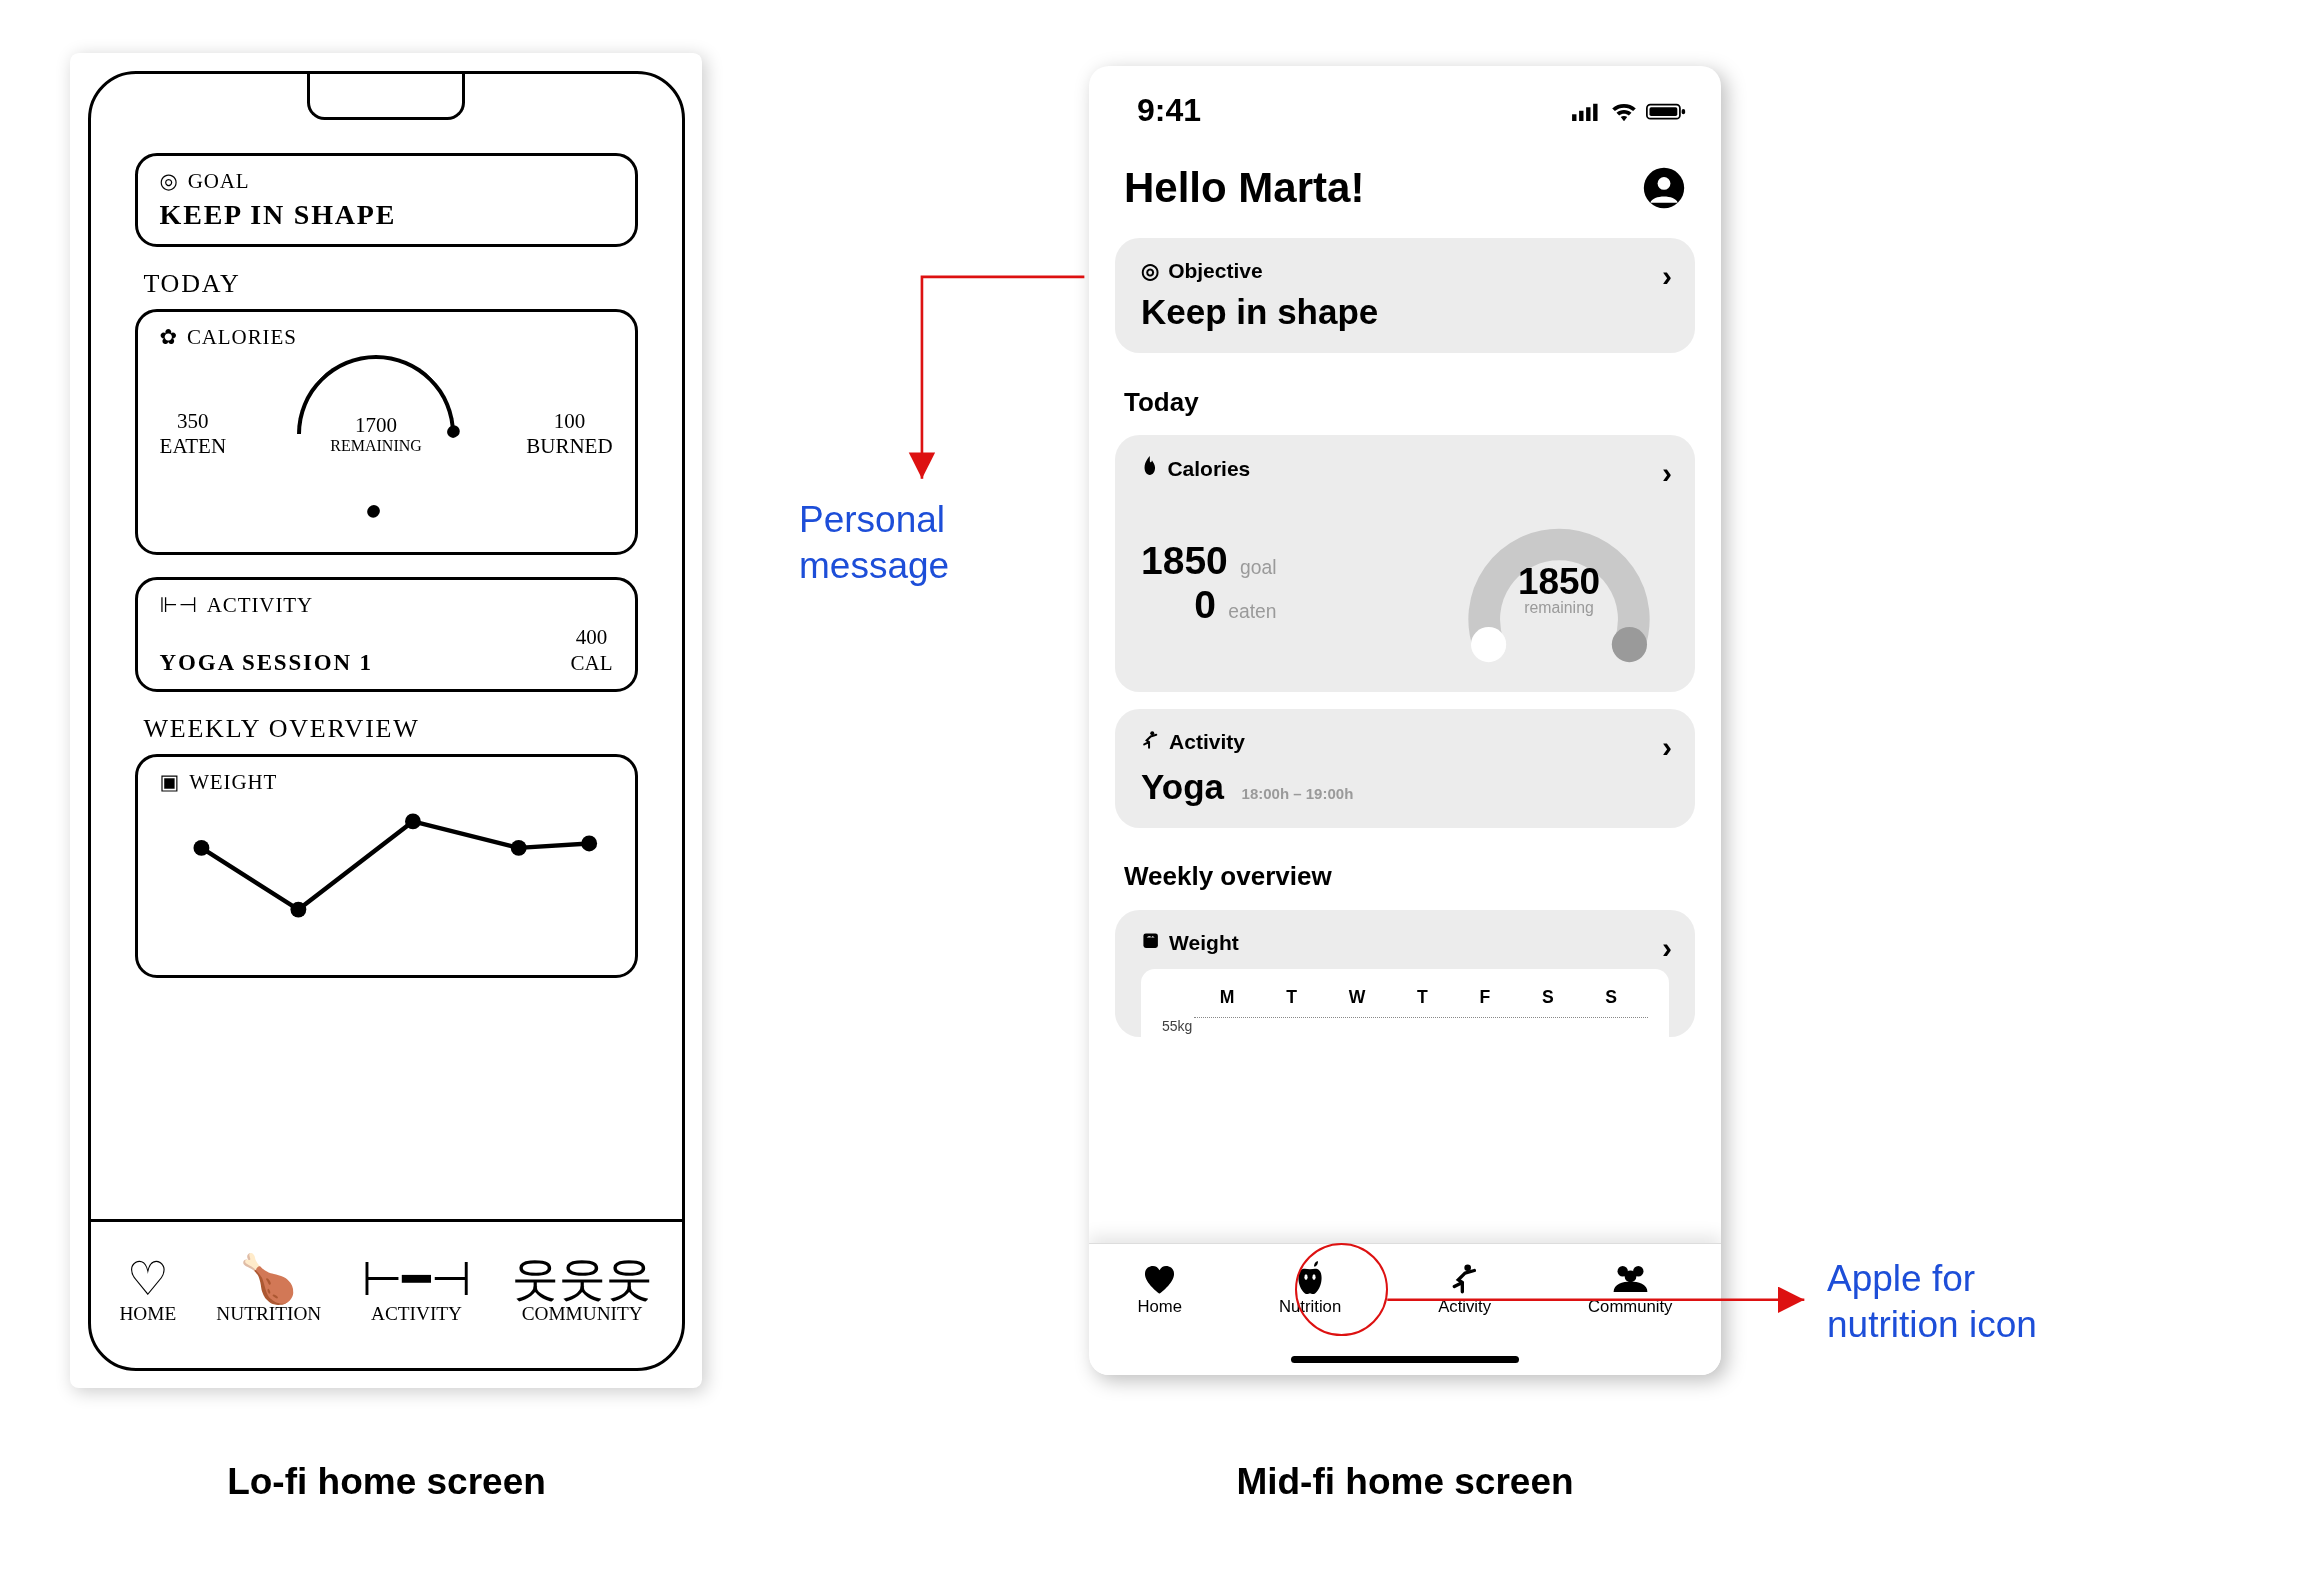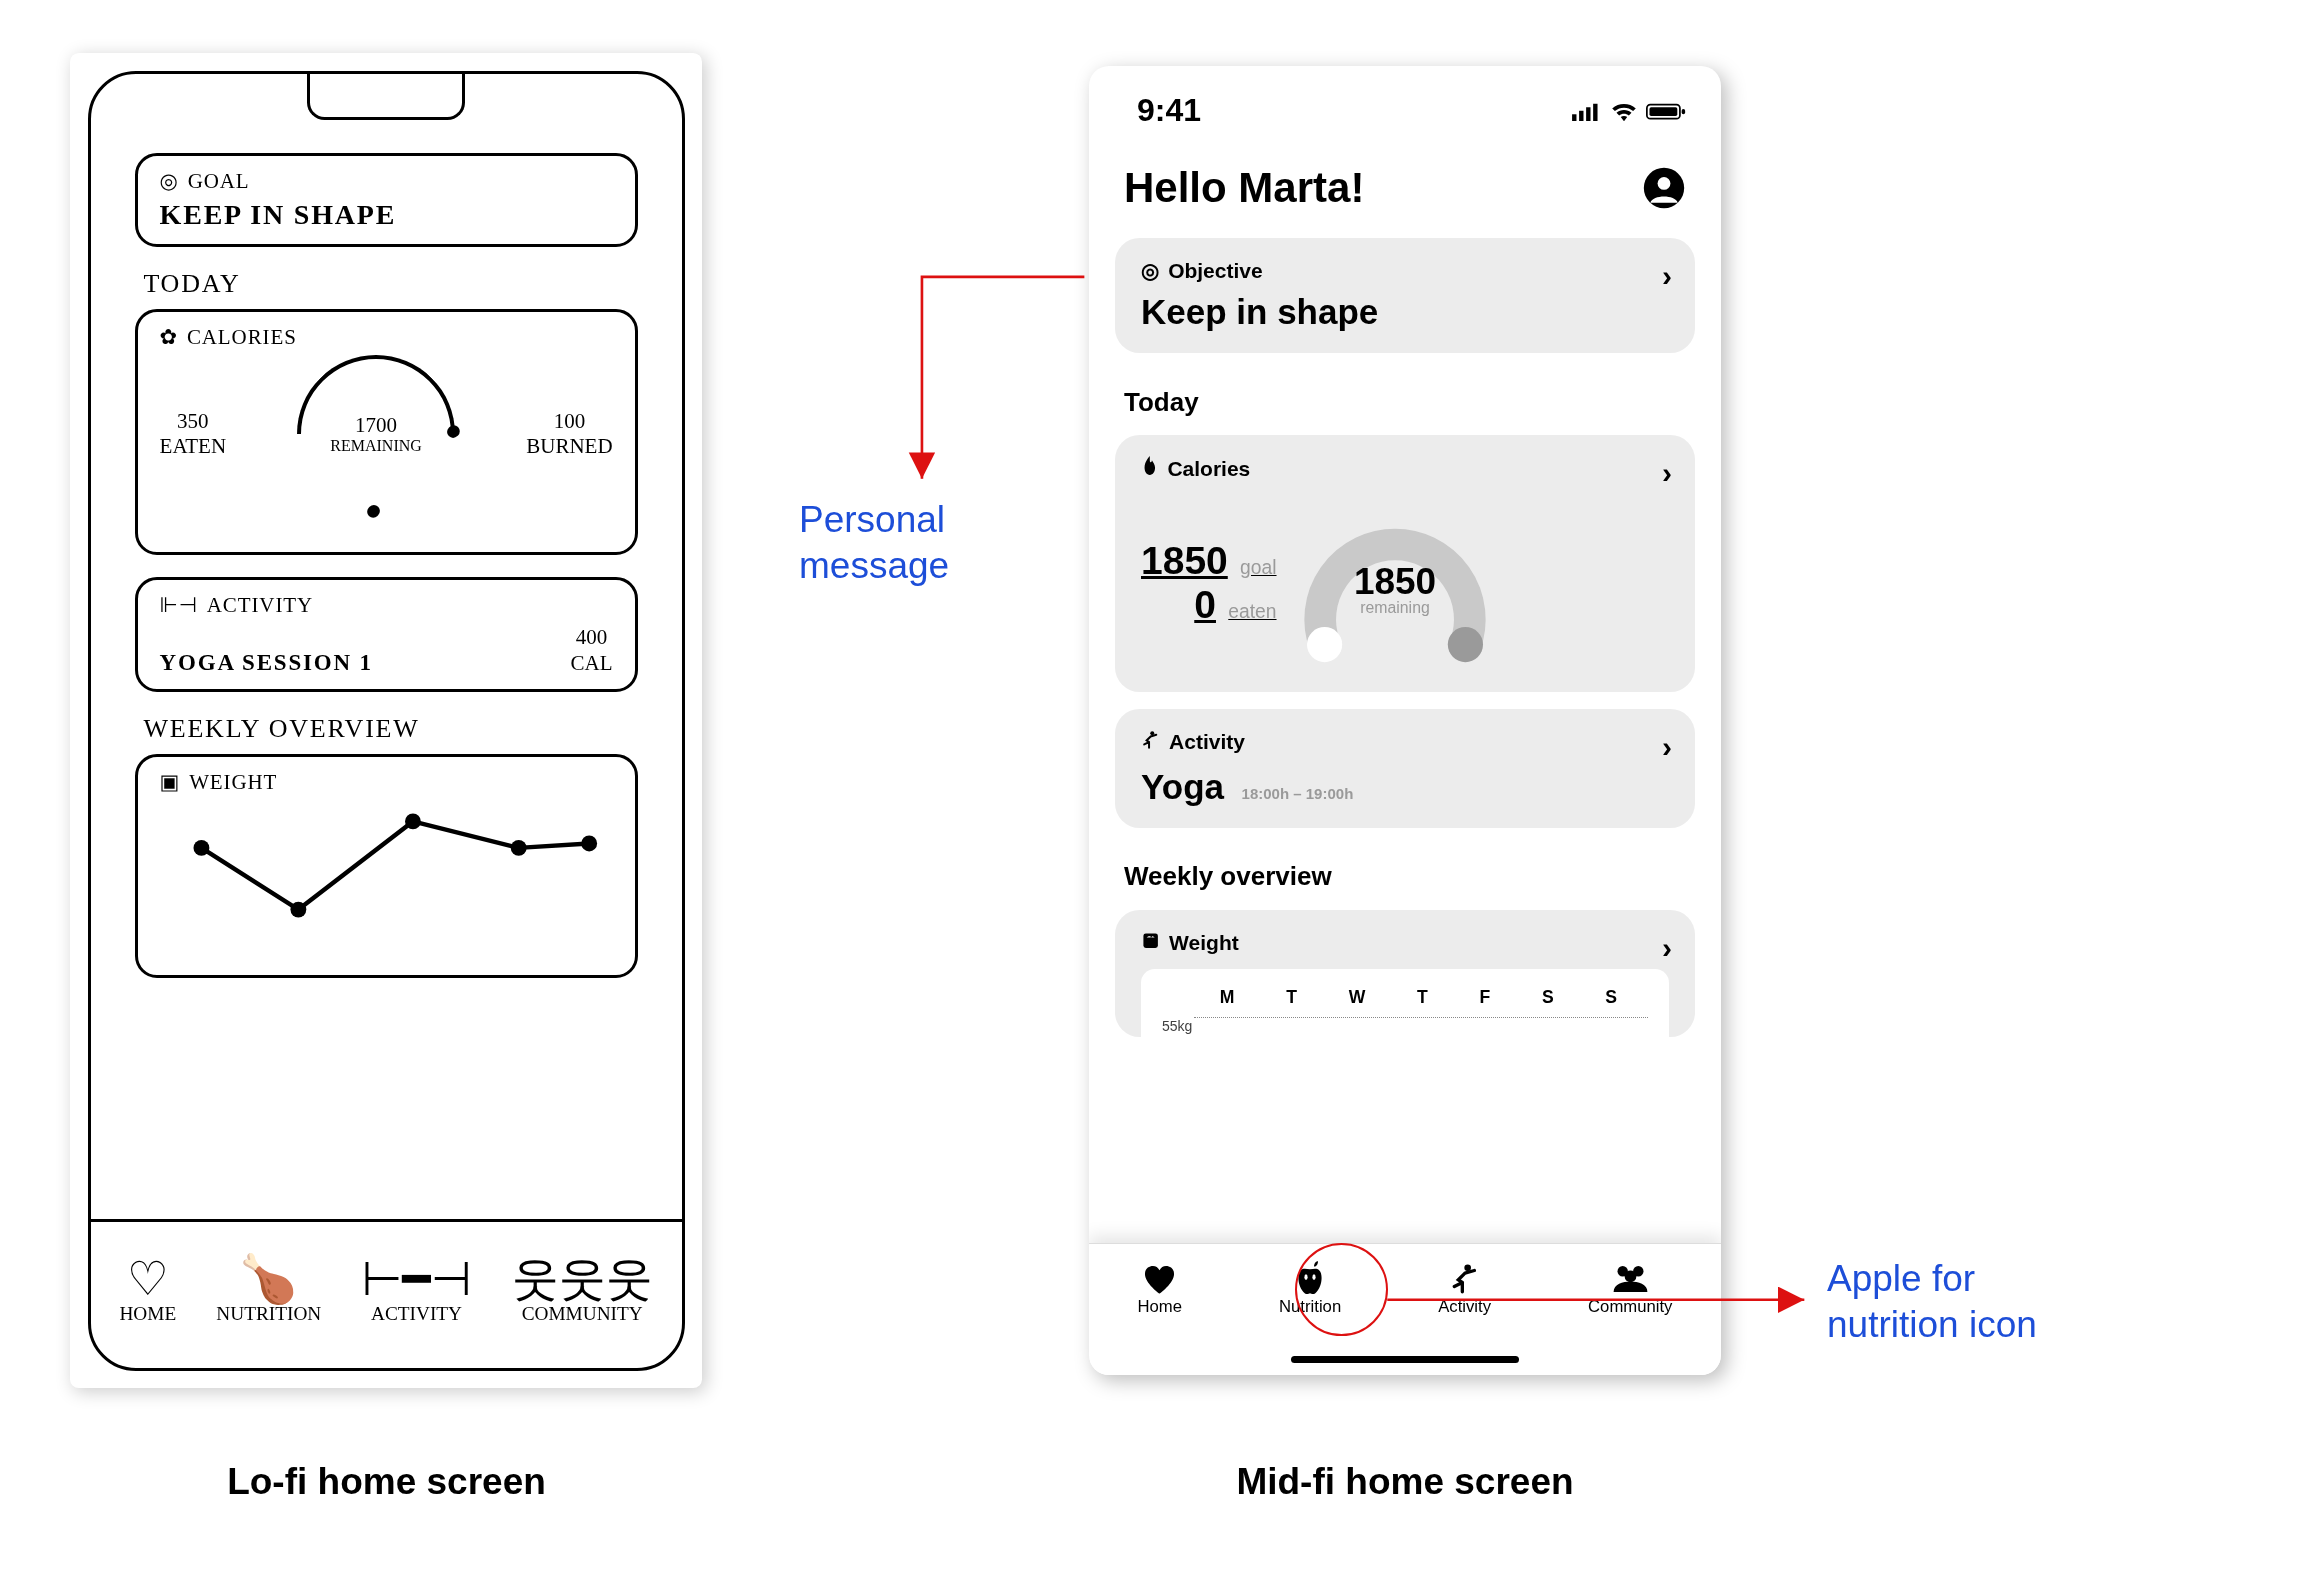--- a/index.html
+++ b/index.html
@@ -117,21 +117,21 @@
     margin: 17.6px 26px;
     background: #ececec;
     border-radius: 24.6px;
     padding: 21px 26px;
     position: relative;
   }
   .card-head { display:flex; align-items:center; gap:8.8px; font-size:21px; font-weight:700; }
   .card .chev { position:absolute; right:23px; top:21px; font-size:30px; font-weight:800; color:#000; }
   .objective-value { font-size:35px; font-weight:800; margin-top:8.8px; }
   .section-h { font-size:26px; font-weight:800; padding: 16px 35px 0 35px; }
-  .cal-card-body { display:flex; align-items:center; justify-content:flex-start; padding-top:12.3px;text-decoration:underline; }
+  .cal-card-body { display:flex; align-items:center; justify-content:space-between; padding-top:12.3px; }
   .cal-stats { text-align:right; padding-right:8.8px; }
   .cal-stats .row { display:flex; align-items:baseline; gap:12.3px; justify-content:flex-end; }
   .cal-stats .num { font-size:39px; font-weight:800; }
   .cal-stats .lbl { font-size:19.3px; color:#9a9a9a; }
   .gauge { width:220px; height:176px; position:relative; }
   .activity-row { display:flex; align-items:baseline; gap:17.6px; padding-top:12.3px; }
   .activity-name { font-size:35px; font-weight:800; }
   .activity-time { font-size:15px; color:#9a9a9a; font-weight:600; }
   .weight-card { padding-bottom:0; margin-bottom:0; }
   .week-row { display:flex; justify-content:space-around; padding: 17.6px 26px 5.3px 53px; font-size:17.6px; font-weight:600;}

